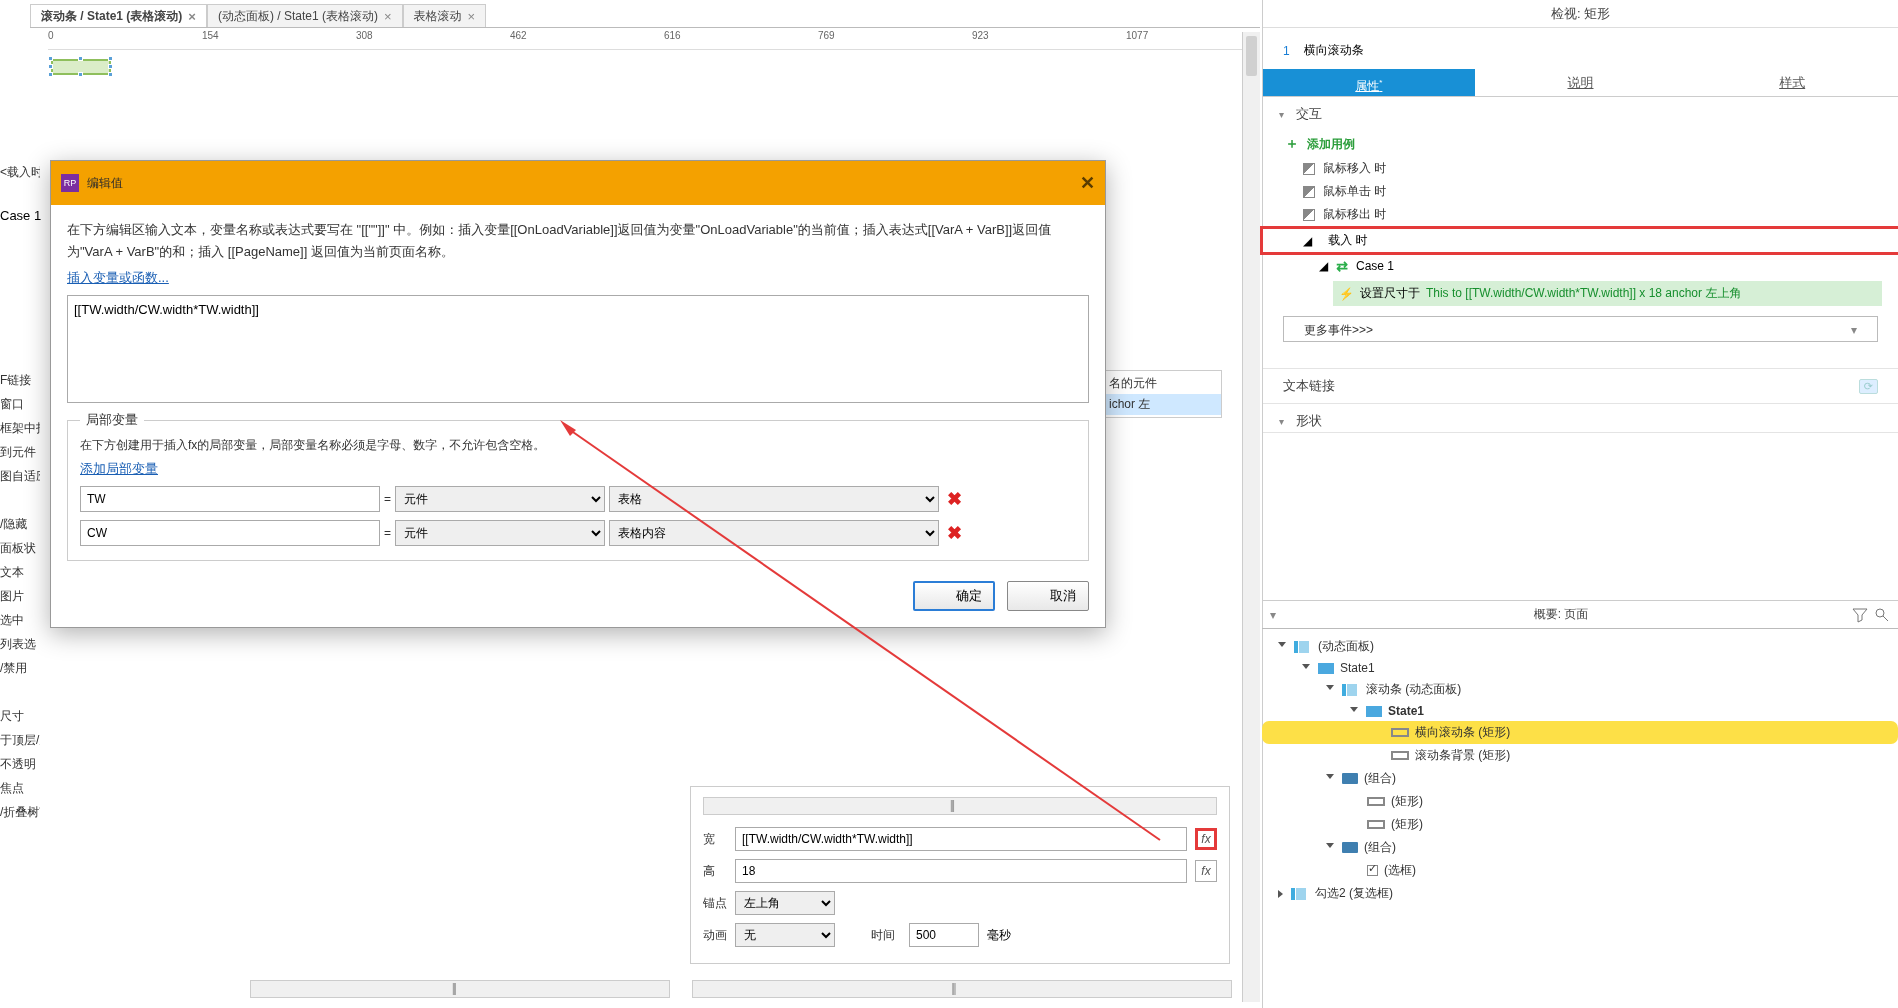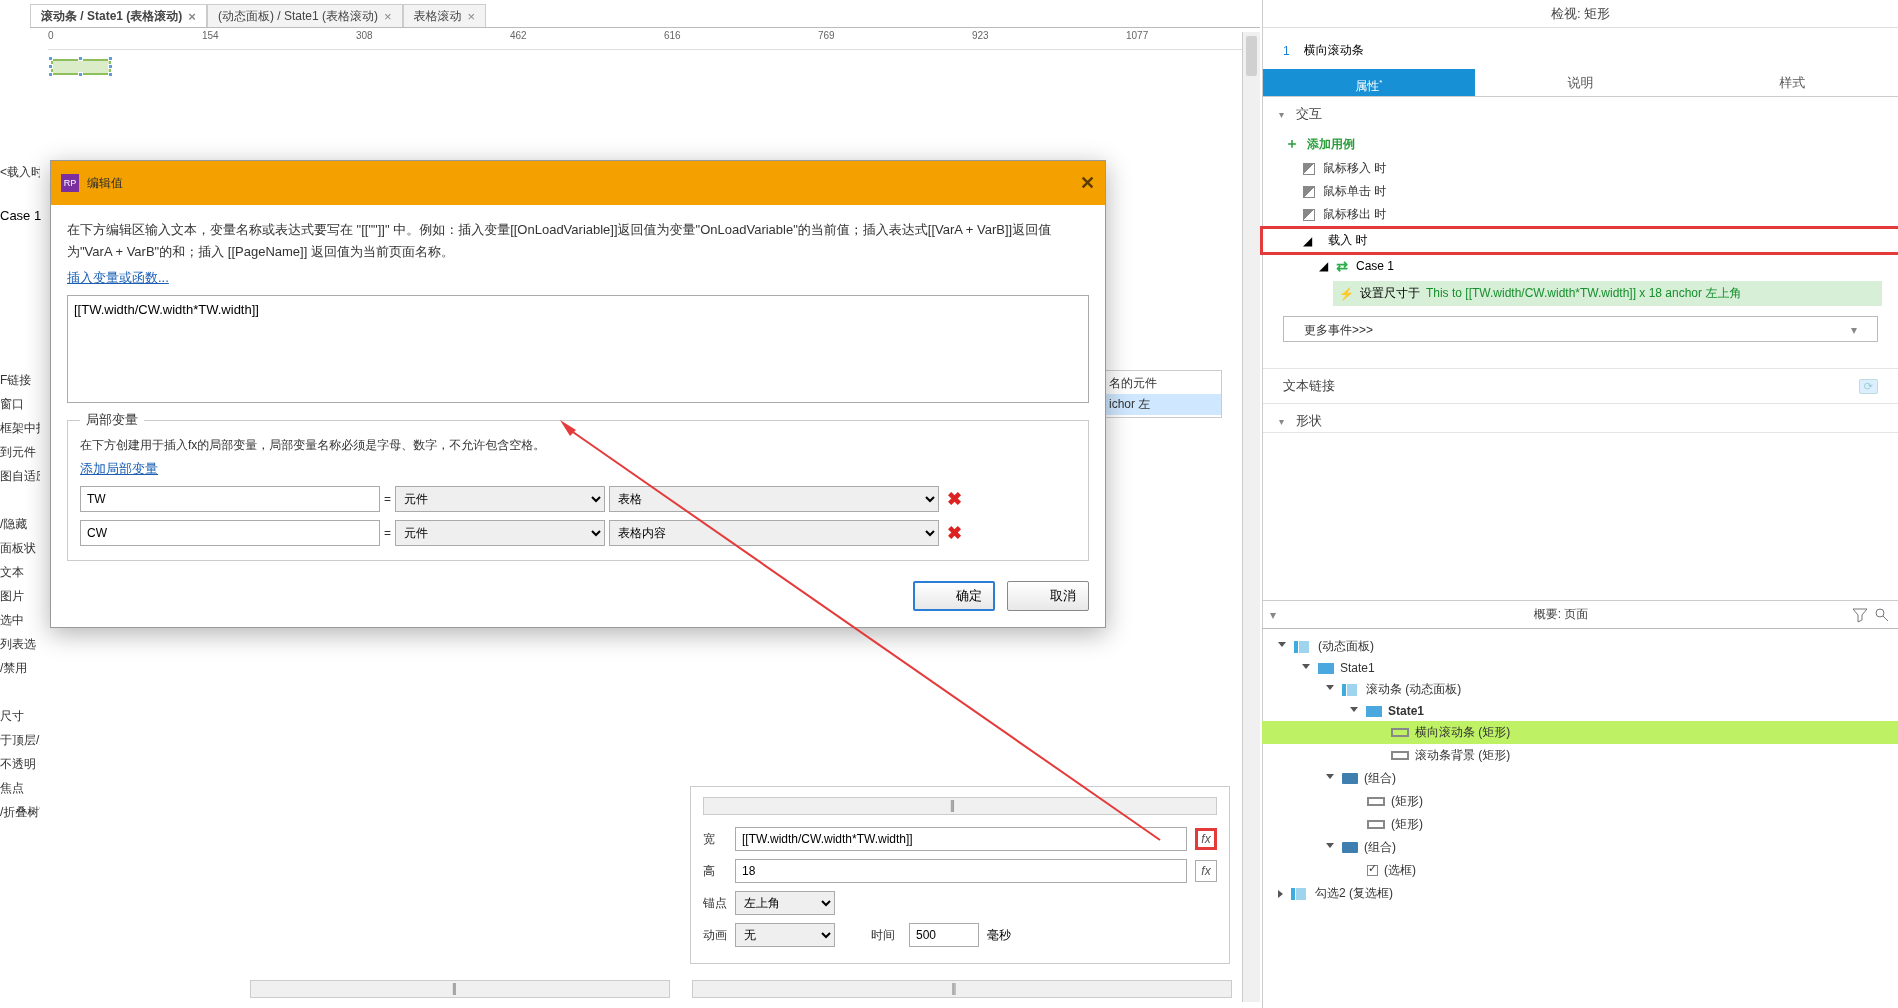--- a/index.html
+++ b/index.html
@@ -77,21 +77,21 @@
 
 
 .arrow { position: absolute; z-index: 60; pointer-events:none; }
 
 
 .props { position: absolute; left: 1262px; top: 0; width: 636px; border-left: 1px solid #ccc; height: 1008px; background: #fff; }
 .props .hd { height: 28px; text-align:center; line-height:28px; font-size: 13px; color:#444; border-bottom:1px solid #ddd; }
 .props .nameline { padding: 14px 20px 10px; display:flex; align-items:center; gap:14px; font-size:18px; }
 .props .nameline .num { color:#1a7fd6; }
 .props .tabs2 { display:flex; border-bottom:1px solid #ccc; height: 28px; }
-.props .tabs2 .t { flex:1; text-align:center; line-height:28px; font-size:13px; color:#555; }
+.props .tabs2 .t { flex:1; text-align:center; line-height:28px; font-size:13px; color:#555;text-decoration:underline; }
 .props .tabs2 .t.active { background:#1890d6; color:#fff; }
 .props .tabs2 .dirty { font-size:8px; vertical-align: super; }
 .props .group { border-bottom:1px solid #e4e4e4; }
 .props .group-hd { padding: 8px 16px; font-size: 13px; color:#444; display:flex; align-items:center; gap:8px; }
 .props .chev::before { content:'▾'; color:#888; font-size:10px; margin-right:4px; }
 .props .adduse { display:flex; align-items:center; gap:8px; padding: 4px 22px; color:#2a9d3a; font-size:14px; font-weight:bold; }
 .props .adduse .plus { color:#2a9d3a; font-size:14px; }
 .props .evt { padding: 3px 40px; display:flex; align-items:center; gap:8px; color:#333; font-size:13px; }
 .props .evt .ic { width:14px; height:14px; display:inline-block; }
 .props .evt .cursor { display:inline-block; width:12px; height:12px; background: linear-gradient(135deg,#888 50%, transparent 50%); border:1px solid #888;}
@@ -115,21 +115,21 @@
 .outline .tree { padding: 6px 0 10px; }
 .outline .node { padding: 3px 0; display:flex; align-items:center; gap:6px; font-size:13px; color:#333; }
 .outline .node .tw   { display:inline-block; width:0; height:0; border-left:5px solid #555; border-top:4px solid transparent; border-bottom:4px solid transparent; margin-right:2px;}
 .outline .node .tw.o { border-left:none; border-top:5px solid #555; border-left:4px solid transparent; border-right:4px solid transparent; }
 .outline .dp { display:inline-block; width:18px; height:12px; }
 .outline .dp::before { content:''; display:inline-block; width:4px; height:12px; background:#3facdf; margin-right:1px; vertical-align:top;}
 .outline .dp::after  { content:''; display:inline-block; width:10px; height:12px; background:#9ed4ee; vertical-align:top;}
 .outline .state { display:inline-block; width:16px; height:11px; background:#4aa8df; }
 .outline .rect { display:inline-block; width:18px; height:9px; border:2px solid #888; }
 .outline .fold { display:inline-block; width:16px; height:11px; background:#3f7fb0; border-radius:1px; }
-.outline .nselected { background:#bef264; }
+.outline .nselected { background:#fde047;border-radius:7px; }
 .outline .ck { display:inline-block; width:11px; height:11px; border:1px solid #888; position:relative; }
 .outline .ck::after { content:'✓'; position:absolute; top:-4px; left:0; font-size:11px; color:#333;}
 .outline .d0{padding-left:16px} .outline .d1{padding-left:40px} .outline .d2{padding-left:64px}
 .outline .d3{padding-left:88px} .outline .d4{padding-left:112px}
 </style>
 </head>
 <body>
 
 <div class="left-edge">
   <div class="row">&lt;载入时&gt;</div>

